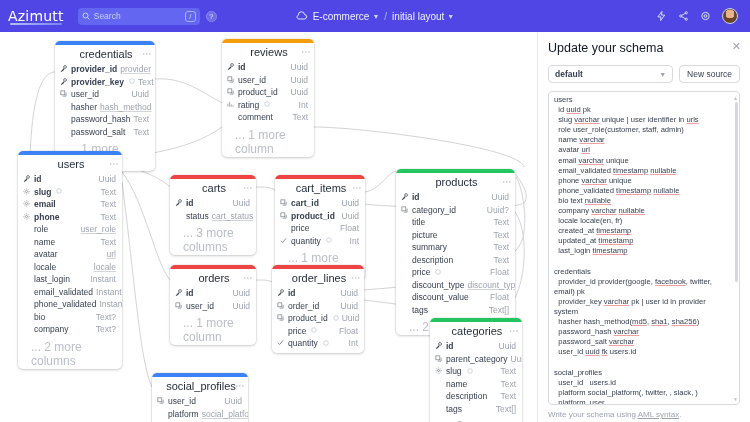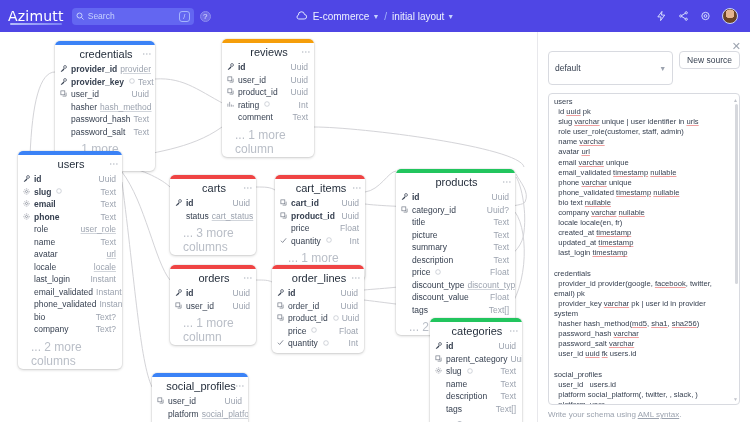--- a/index.html
+++ b/index.html
@@ -34,20 +34,21 @@
   .logo::after {
     content: "";
     position: absolute;
     left: 2px; right: 10px; bottom: -1px;
     height: 2px;
     background: linear-gradient(90deg,#c7d2fe,#818cf8);
     border-radius: 2px;
     opacity: .85;
   }
   .searchbox {
+    margin-left: 6px;
     width: 122px;
     height: 17px;
     background: #6366f1;
     border-radius: 4px;
     display: flex;
     align-items: center;
     padding: 0 4px;
     gap: 4px;
   }
   .searchbox .ph { color: #c7d2fe; font-size: 8.5px; }
@@ -171,22 +172,23 @@
   .panel .desc u { text-decoration: underline; text-decoration-style: solid; }
   .srcrow { display: flex; gap: 6px; margin-top: 10px; }
   .select {
     flex: 1;
     height: 18px;
     border: 1px solid #d8dae0;
     border-radius: 4px;
     font-size: 8.5px;
     color: #374151;
     display: flex; align-items: center;
-    padding: 16px 6px;
+    padding: 0 6px;
     background: #fff;
+    font-weight: bold;
   }
   .select .cv { margin-left: auto; color: #9ca3af; font-size: 7px; }
   .btn-new {
     height: 18px;
     border: 1px solid #d8dae0;
     border-radius: 4px;
     font-size: 8.5px;
     color: #374151;
     display: flex; align-items: center;
     padding: 0 7px;
@@ -793,20 +795,21 @@
               <span class="tp">Text</span>
             </div>
           </div>
         </div>
       </div>
 
   </div>
 
   <div class="panel">
     <div class="close">✕</div>
+    <h2>Update your schema</h2>
 
     <div class="srcrow">
       <div class="select">
         <span>default</span>
         <span class="cv">▼</span>
       </div>
       <div class="btn-new">New source</div>
     </div>
 
     <div class="editor">

